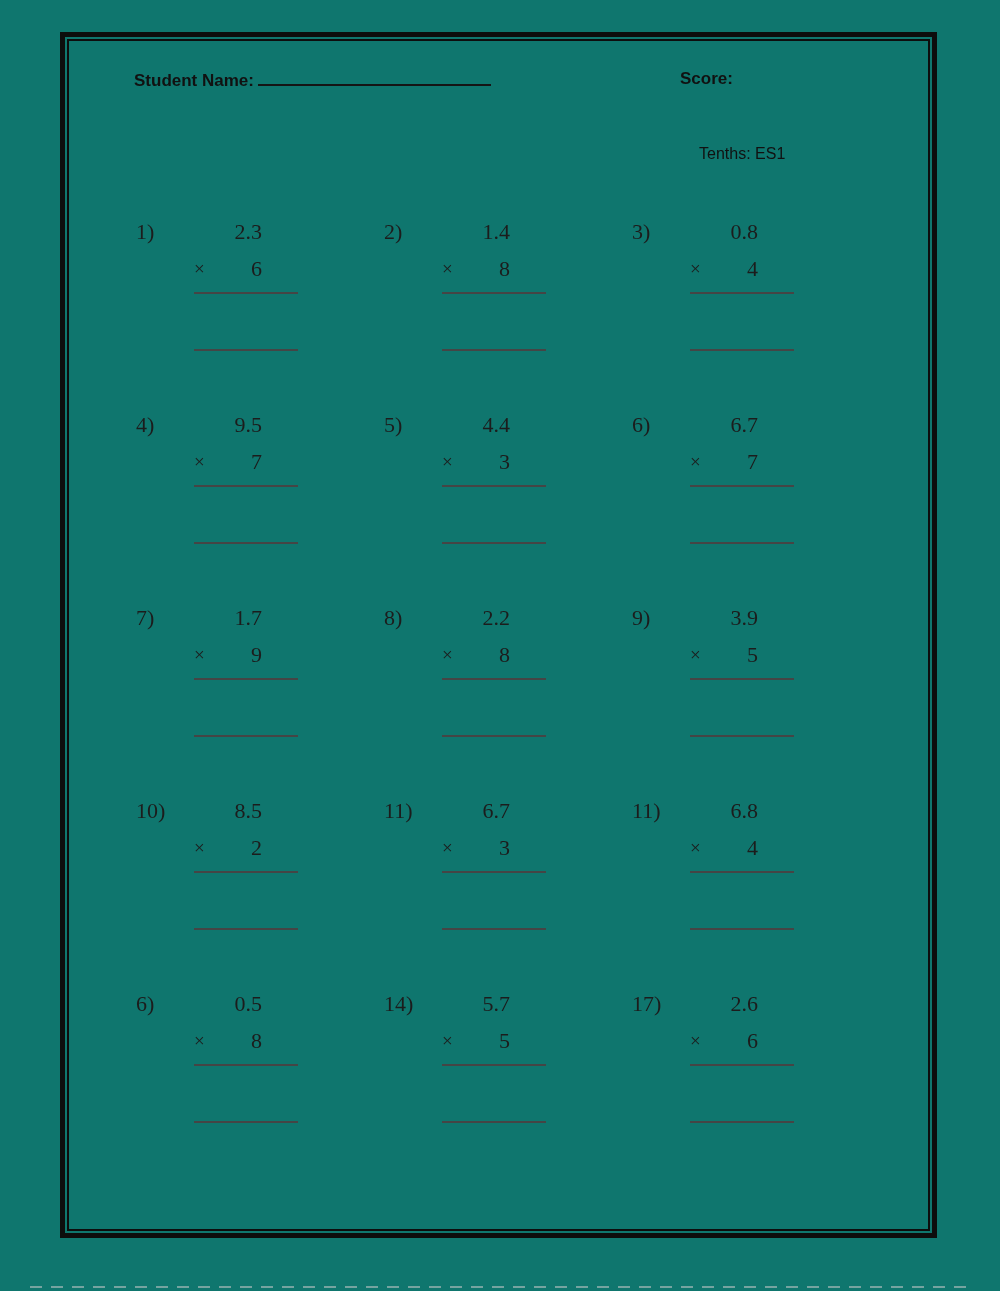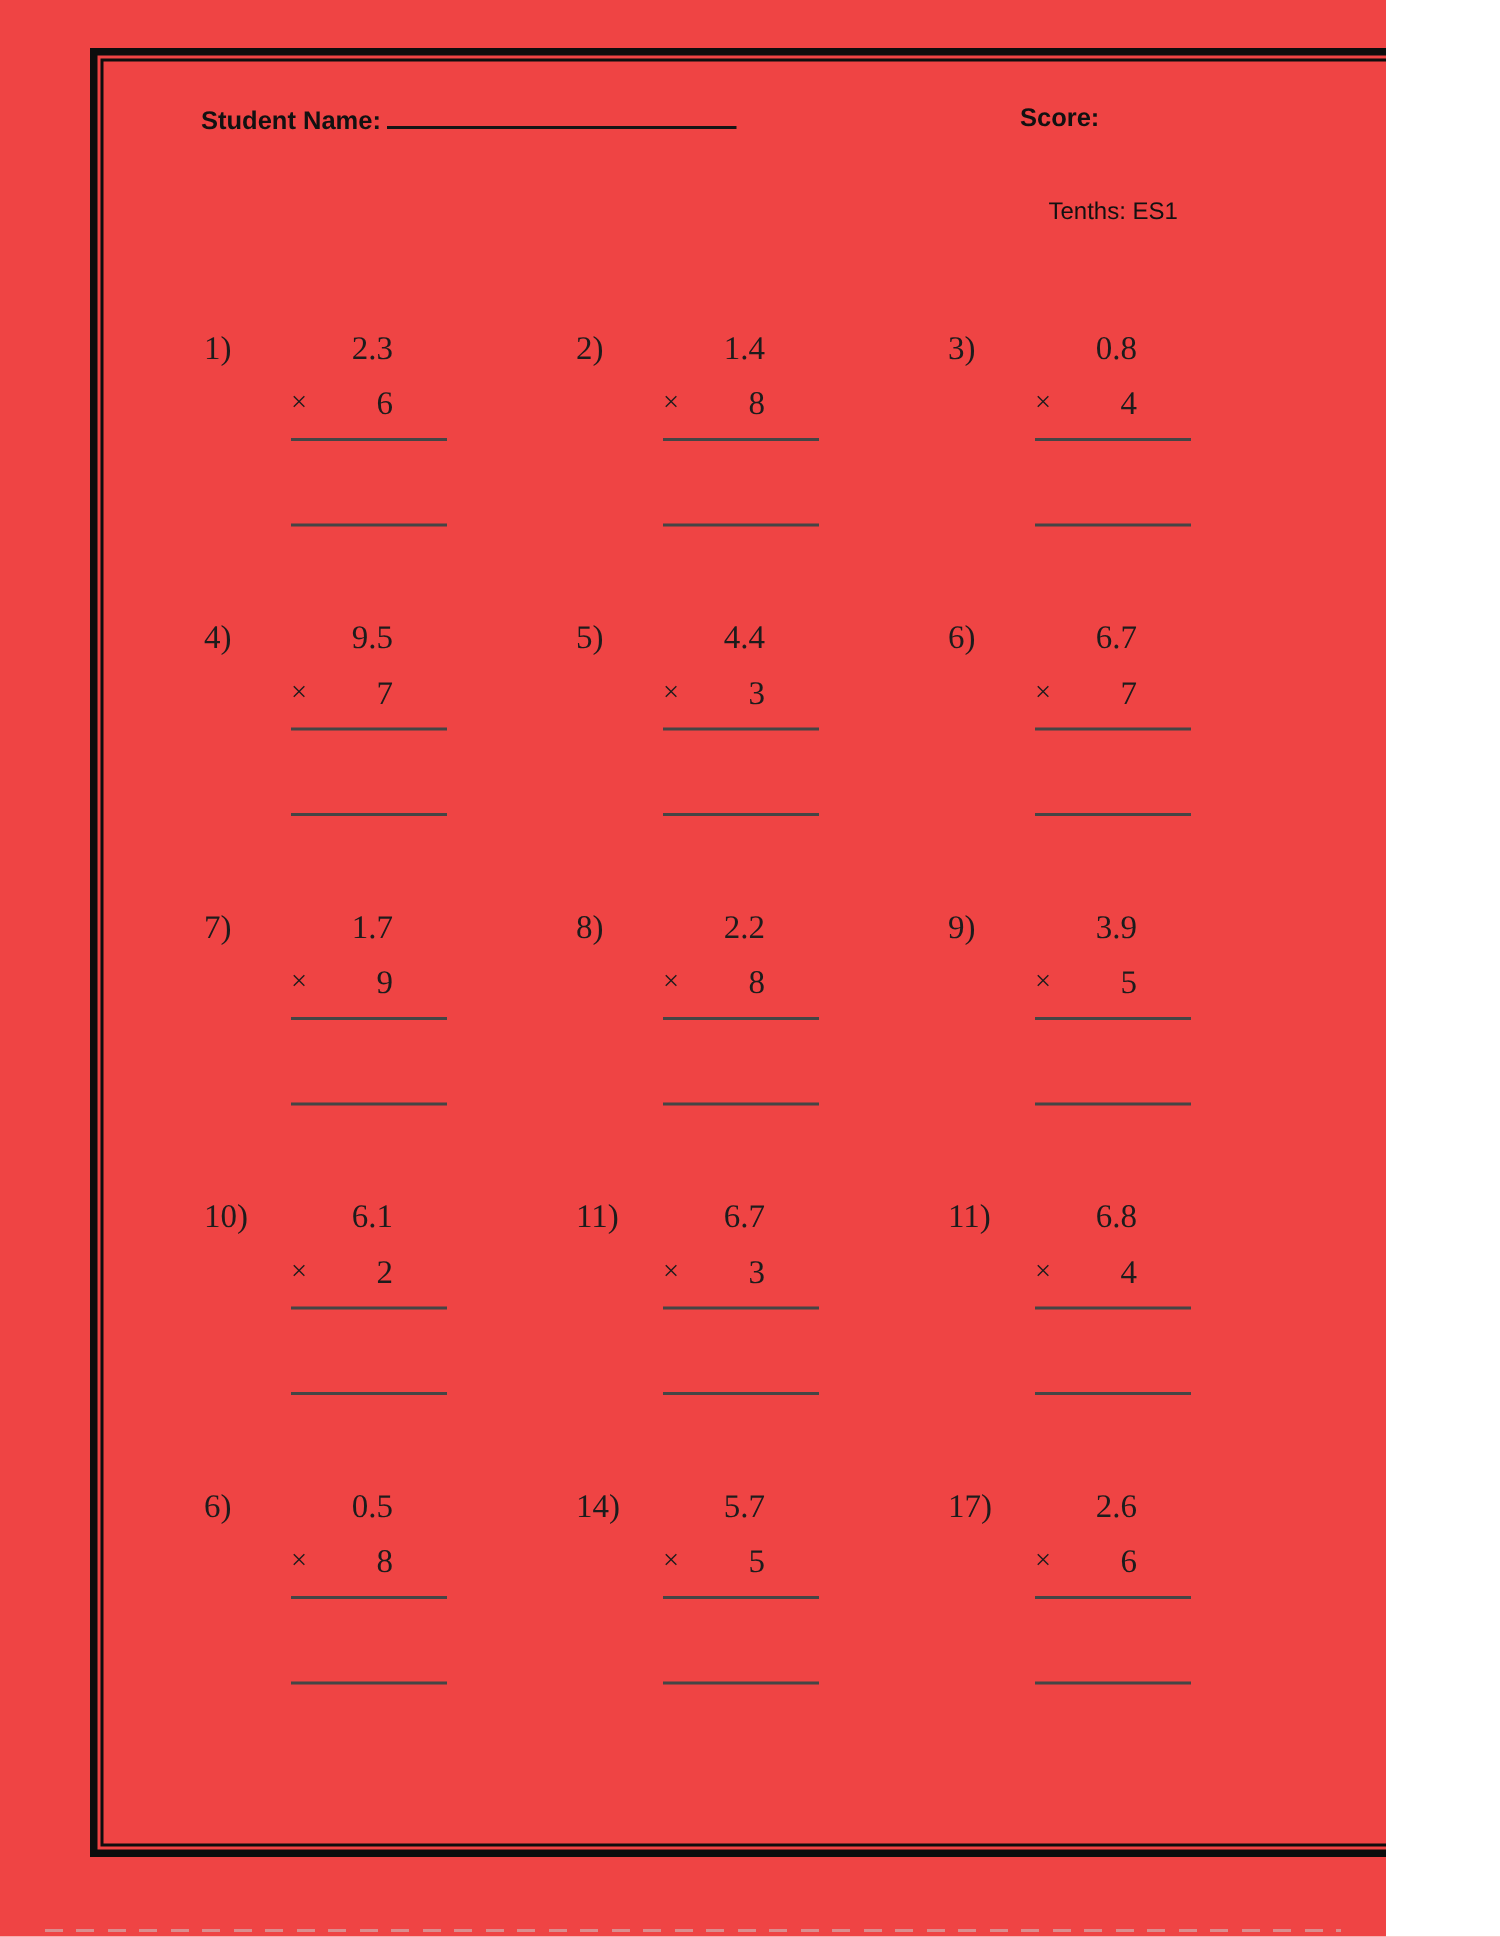--- a/index.html
+++ b/index.html
@@ -2,23 +2,23 @@
 <html><head>
 <meta charset="utf-8">
 <style>
   html, body {
     margin: 0;
     padding: 0;
     background: #ffffff;
   }
   .page {
     position: relative;
-    width: 924px;
+    width: 1000px;
     height: 1291px;
-    background: #ef4444;
+    background: #0f766e;
     font-family: "Liberation Sans", sans-serif;
     color: #111111;
     overflow: hidden;
   }
   .frame-outer {
     position: absolute;
     left: 60px;
     top: 32px;
     width: 877px;
     height: 1206px;
@@ -67,21 +67,21 @@
     display: flex;
     align-items: center;
     justify-content: center;
     font-size: 19px;
     font-weight: bold;
     letter-spacing: 0.2px;
   }
   .subtitle {
     position: absolute;
     left: 630px;
-    top: 92px;
+    top: 104px;
     font-size: 16px;
   }
   .problems {
     position: absolute;
     left: 67px;
     top: 178px;
     display: grid;
     grid-template-columns: repeat(3, 248px);
     grid-auto-rows: 193px;
   }
@@ -264,21 +264,21 @@
         <span class="multiplier">5</span>
       </div>
       <div class="answer-space"></div>
       <div></div>
     </div>
   </div>
 
   <div class="problem">
     <div class="plabel">10)</div>
     <div class="work">
-      <div class="operand">6.1</div>
+      <div class="operand">8.5</div>
       <div class="mult-row">
         <span class="times">×</span>
         <span class="multiplier">2</span>
       </div>
       <div class="answer-space"></div>
       <div></div>
     </div>
   </div>
 
   <div class="problem">

